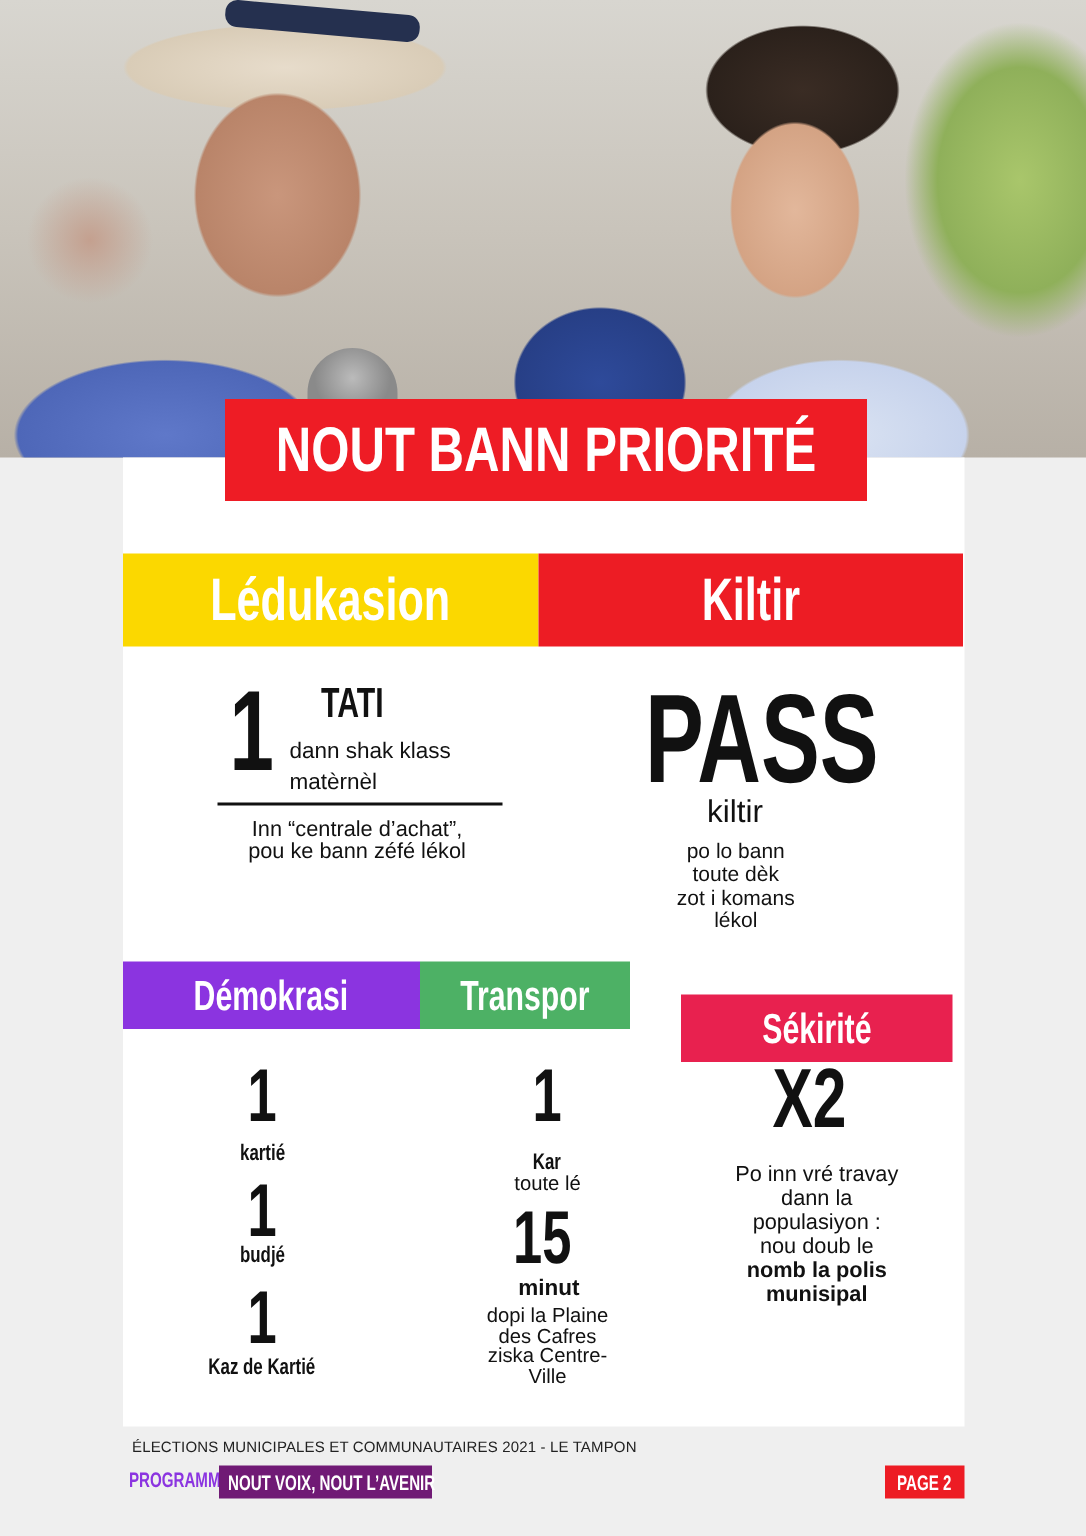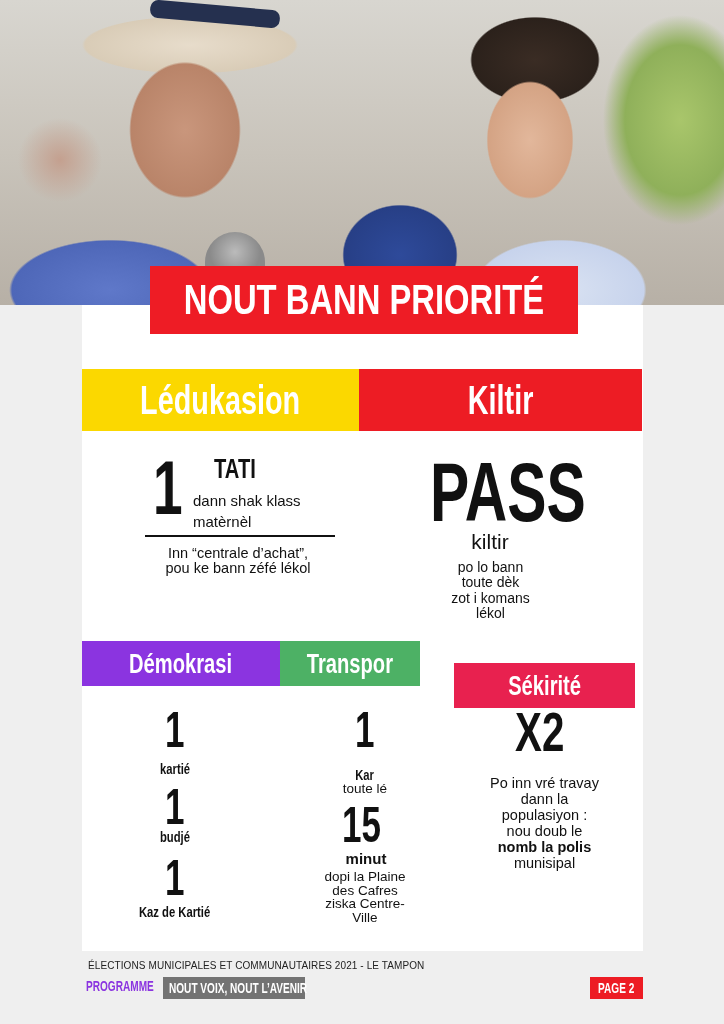--- a/index.html
+++ b/index.html
@@ -94,22 +94,22 @@
 
     
     .footer-line {
       position: absolute; left: 88px; top: 960px; font-size: 10px; color: #222; letter-spacing: 0.1px;
     }
     .prog {
       position: absolute; left: 86px; top: 978px; color: #8b34e0; font-weight: 700; font-size: 14px;
     }
     .prog span, .slogan span, .page span { display: inline-block; transform: scaleX(0.72); transform-origin: left center; white-space: nowrap; }
     .slogan {
-      position: absolute; left: 163px; top: 977px; height: 22px; width: 142px;
-      background: #737373; color: #fff; font-weight: 700; font-size: 14px;
+      position: absolute; left: 146px; top: 977px; height: 22px; width: 142px;
+      background: #701a75; color: #fff; font-weight: 700; font-size: 14px;
       display: flex; align-items: center; padding-left: 6px;
     }
     .page {
       position: absolute; left: 590px; top: 977px; width: 53px; height: 22px;
       background: #ed1c24; color: #fff; font-weight: 700; font-size: 14px;
       display: flex; align-items: center; justify-content: center;
     }
     .page span { transform-origin: center; }
   </style>
 </head>
@@ -183,21 +183,21 @@
   <div>Ville</div>
 </div>
 
 <div class="big x2">X2</div>
 <div class="txt sek-desc">
   <div>Po inn vré travay</div>
   <div>dann la</div>
   <div>populasiyon :</div>
   <div style="font-weight:400">nou doub le</div>
   <div style="font-weight:700">nomb la polis</div>
-  <div style="font-weight:400">munisipal</div>
+  <div style="font-weight:700">munisipal</div>
 </div>
 
 <div class="footer-line">ÉLECTIONS MUNICIPALES ET COMMUNAUTAIRES  2021 - LE TAMPON</div>
 <div class="prog"><span>PROGRAMME</span></div>
 <div class="slogan">
     <span>NOUT VOIX, NOUT L’AVENIR</span>
   </div>
 <div class="page">
     <span>PAGE 2</span>
   </div>

